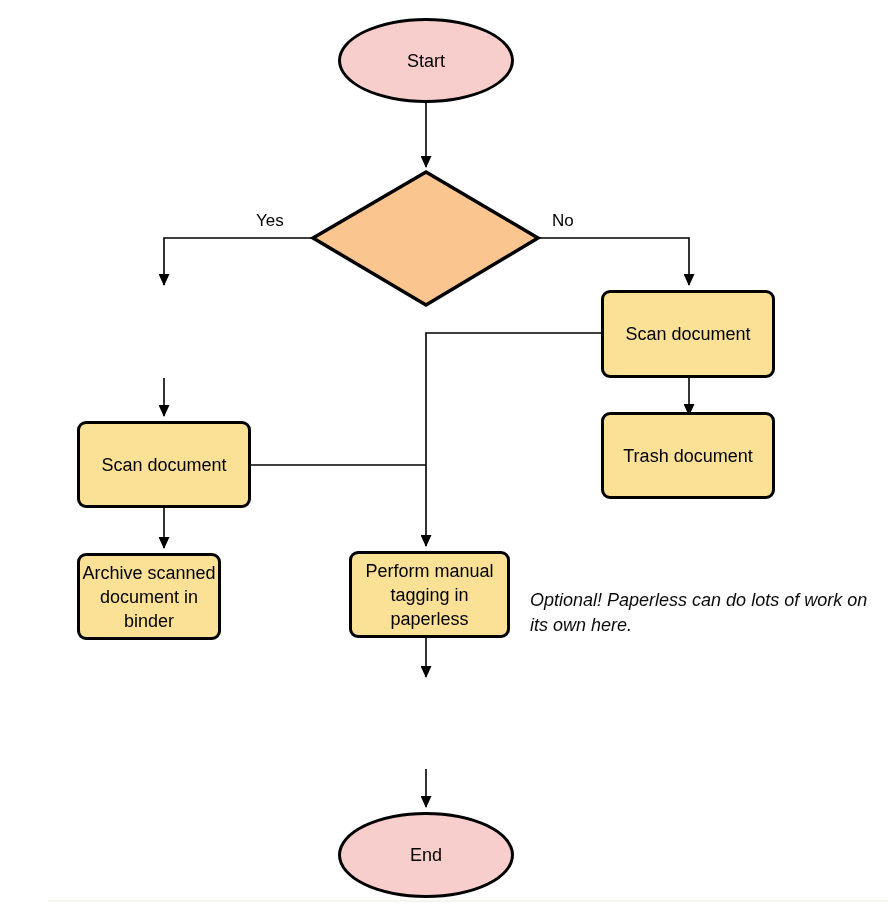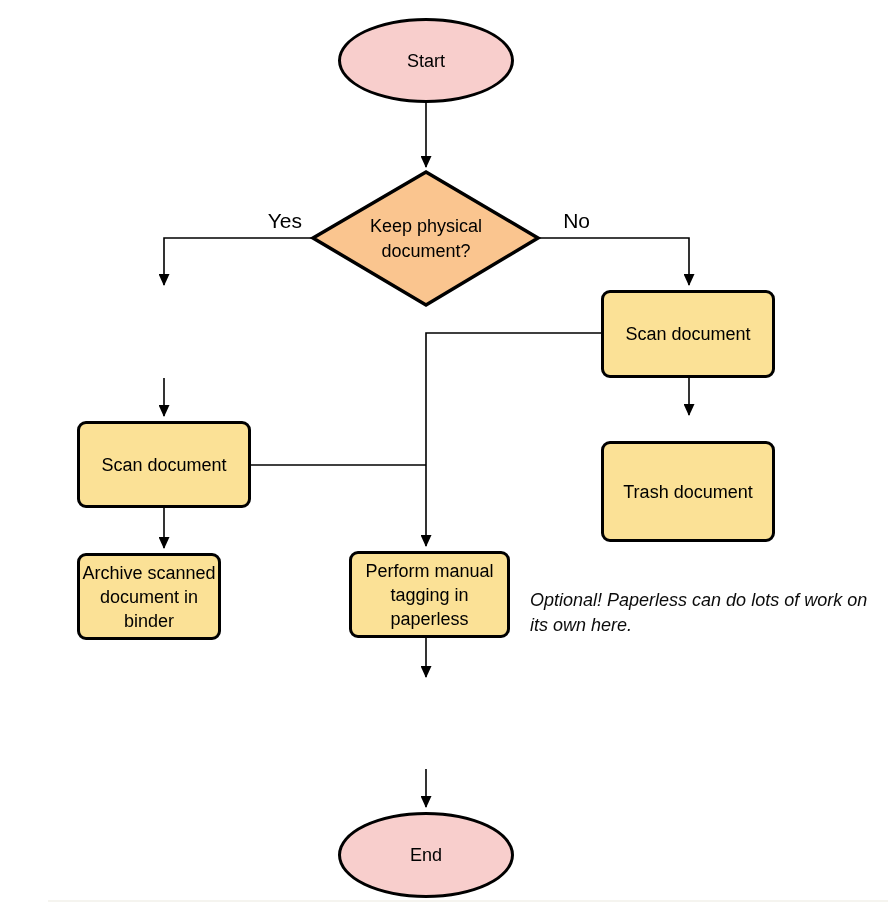--- a/index.html
+++ b/index.html
@@ -40,22 +40,22 @@
     border-radius:9px;
   }
   .decision-overlay{
     position:absolute;
     display:flex;align-items:center;justify-content:center;
     text-align:center;font-size:18px;line-height:25px;
     pointer-events:none;
   }
   .edge-label{
     position:absolute;
-    font-size:21px;line-height:20px;
-    text-align:right;
+    font-size:17px;line-height:20px;
+    text-align:left;
     color:var(--text);
   }
   .annotation{
     position:absolute;
     font-style:italic;
     font-size:18px;line-height:25px;
     white-space:pre-line;
     color:#0b0b0b;
   }
   .bottom-hairline{
@@ -86,39 +86,35 @@
     <path class="edge" d="M378 638 V677" marker-end="url(#arrow)"></path>
     <path class="edge" d="M378 769 V807" marker-end="url(#arrow)"></path>
 
     <polygon points="378,172 490,238 378,305 265,238" fill="var(--decision-fill)" stroke="var(--stroke)" stroke-width="3.5" stroke-linejoin="miter"></polygon>
   </svg>
 
   <div class="node terminator" style="left:290px;top:18px;width:176px;height:85px">
     <span class="node-label">Start</span>
   </div>
 
-  <div class="decision-overlay" style="left:265px;top:172px;width:226px;height:133px">
-    <span class="node-label">Keep physical
-document?</span>
-  </div>
 
   <div class="edge-label" style="left:208px;top:211px;width:46px">Yes</div>
 
   <div class="edge-label" style="left:504px;top:211px;width:38px">No</div>
 
 
   <div class="node process" style="left:553px;top:290px;width:174px;height:88px">
     <span class="node-label">Scan document</span>
   </div>
 
   <div class="node process" style="left:29px;top:421px;width:174px;height:87px">
     <span class="node-label">Scan document</span>
   </div>
 
-  <div class="node process" style="left:553px;top:441px;width:174px;height:101px">
+  <div class="node process" style="left:553px;top:412px;width:174px;height:87px">
     <span class="node-label">Trash document</span>
   </div>
 
   <div class="node process" style="left:29px;top:553px;width:144px;height:87px">
     <span class="node-label">Archive scanned
 document in
 binder</span>
   </div>
 
   <div class="node process" style="left:301px;top:551px;width:161px;height:87px">

